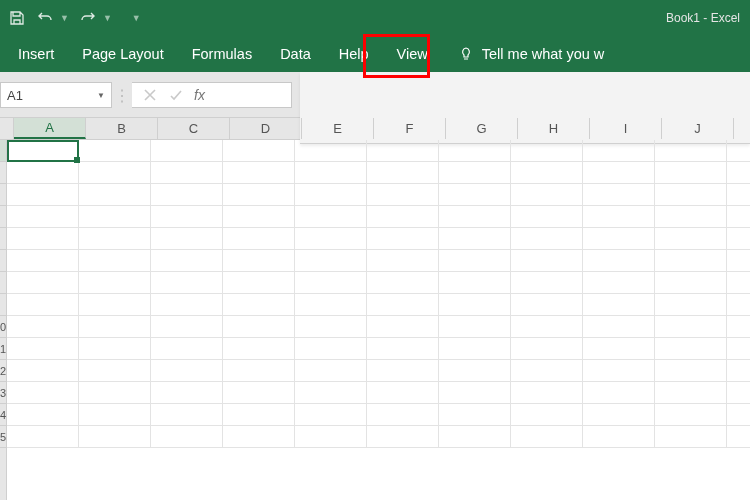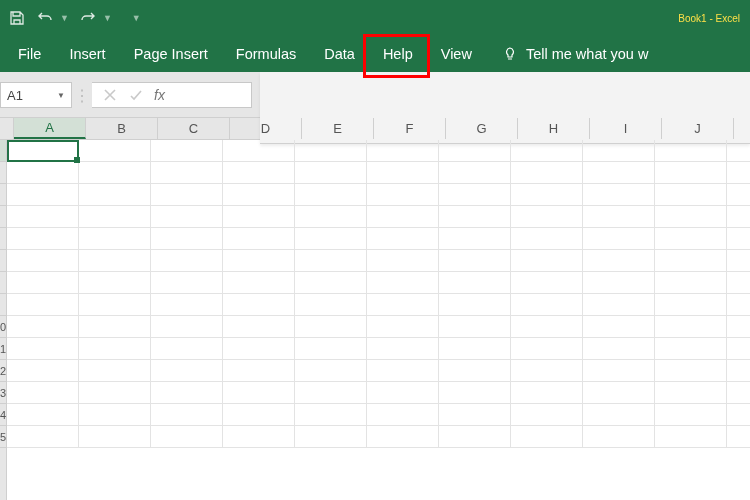--- a/index.html
+++ b/index.html
@@ -11,21 +11,21 @@
     background: #217346;
     display: flex;
     align-items: center;
     padding: 0 8px;
     color: #e8f3ec;
     position: relative;
   }
   .qat { display: flex; align-items: center; gap: 10px; }
   .qat-icon { width: 18px; height: 18px; display: inline-flex; align-items: center; justify-content: center; opacity: 0.85; }
   .qat-arrow { font-size: 9px; opacity: 0.6; margin-left: -4px; }
-  .title-text { position: absolute; right: 10px; top: 0; height: 36px; display: flex; align-items: center; font-size: 10px; color: #fde047; margin-left: 6px; }
+  .title-text { position: absolute; right: 10px; top: 0; height: 36px; display: flex; align-items: center; font-size: 12px; color: #e5e5e5; margin-left: 6px; }
 
   
   .ribbon-tabs {
     height: 36px;
     background: #217346;
     display: flex;
     align-items: center;
     color: #fff;
     font-size: 14.5px;
     padding-left: 4px;
@@ -50,21 +50,21 @@
   
   .fx-row {
     height: 46px;
     background: #e6e6e6;
     display: flex;
     align-items: flex-start;
     border-bottom: 1px solid #cfcfcf;
     padding-top: 10px;
   }
   .name-box {
-    width: 72px;
+    width: 112px;
     height: 26px;
     background: #fff;
     border: 1px solid #c8c8c8;
     display: flex;
     align-items: center;
     justify-content: space-between;
     padding: 0 6px;
     font-size: 13px;
     color: #444;
     margin-left: 0;
@@ -195,27 +195,24 @@
         </svg>
     </span>
     <span class="qat-arrow">▼</span>
     <span class="qat-arrow" style="margin-left:10px">▼</span>
   </div>
   <div class="title-text">Book1  -  Excel</div>
 </div>
 
 <div class="ribbon-tabs">
   <div class="ribbon-tab">
-      <span>File</span>
+      <span>Insert</span>
     </div>
   <div class="ribbon-tab">
-      <span>Insert</span>
-    </div>
-  <div class="ribbon-tab">
-      <span>Page Insert</span>
+      <span>Page Layout</span>
     </div>
   <div class="ribbon-tab">
       <span>Formulas</span>
     </div>
   <div class="ribbon-tab" id="tab-data">
       <span>Data</span>
     </div>
   <div class="ribbon-tab">
       <span>Help</span>
     </div>

